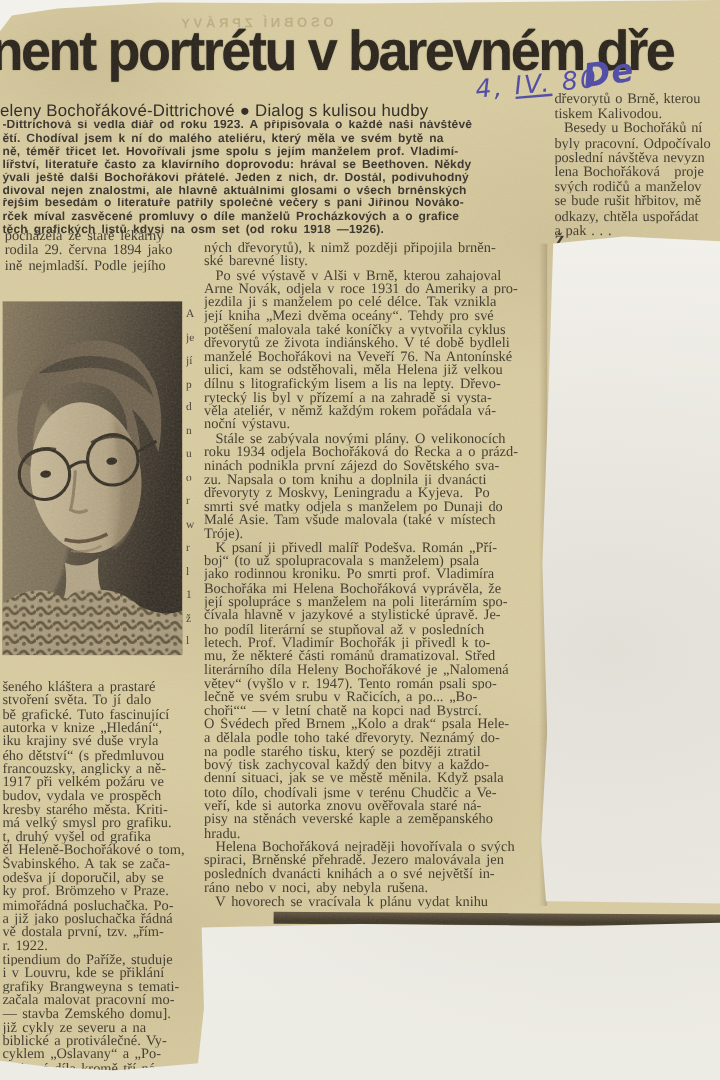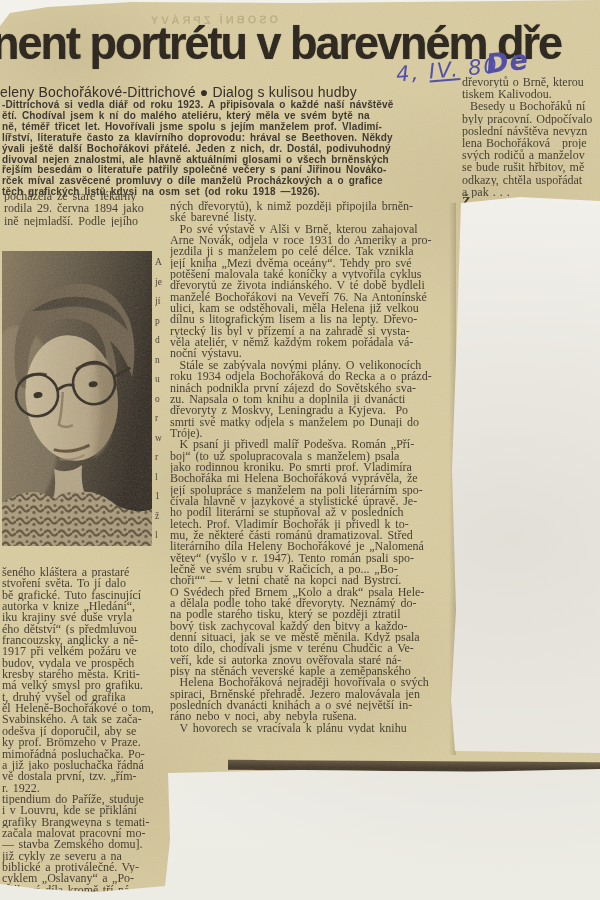--- a/index.html
+++ b/index.html
@@ -255,20 +255,21 @@
         <div class="ln">dílnu s litografickým lisem a lis na lepty. Dřevo-</div>
         <div class="ln">rytecký lis byl v přízemí a na zahradě si vysta-</div>
         <div class="ln">věla ateliér, v němž každým rokem pořádala vá-</div>
         <div class="ln">noční výstavu.</div>
         <div class="ln">  Stále se zabývala novými plány. O velikonocích</div>
         <div class="ln">roku 1934 odjela Bochořáková do Řecka a o prázd-</div>
         <div class="ln">ninách podnikla první zájezd do Sovětského sva-</div>
         <div class="ln">zu. Napsala o tom knihu a doplnila ji dvanácti</div>
         <div class="ln">dřevoryty z Moskvy, Leningradu a Kyjeva.  Po</div>
         <div class="ln">smrti své matky odjela s manželem po Dunaji do</div>
+        <div class="ln">Malé Asie. Tam všude malovala (také v místech</div>
         <div class="ln">Tróje).</div>
         <div class="ln">  K psaní ji přivedl malíř Podešva. Román „Pří-</div>
         <div class="ln">boj“ (to už spolupracovala s manželem) psala</div>
         <div class="ln">jako rodinnou kroniku. Po smrti prof. Vladimíra</div>
         <div class="ln">Bochořáka mi Helena Bochořáková vyprávěla, že</div>
         <div class="ln">její spolupráce s manželem na poli literárním spo-</div>
         <div class="ln">čívala hlavně v jazykové a stylistické úpravě. Je-</div>
         <div class="ln">ho podíl literární se stupňoval až v posledních</div>
         <div class="ln">letech. Prof. Vladimír Bochořák ji přivedl k to-</div>
         <div class="ln">mu, že některé části románů dramatizoval. Střed</div>
@@ -277,20 +278,21 @@
         <div class="ln">lečně ve svém srubu v Račicích, a po... „Bo-</div>
         <div class="ln">choři““ — v letní chatě na kopci nad Bystrcí.</div>
         <div class="ln">O Švédech před Brnem „Kolo a drak“ psala Hele-</div>
         <div class="ln">a dělala podle toho také dřevoryty. Neznámý do-</div>
         <div class="ln">na podle starého tisku, který se později ztratil</div>
         <div class="ln">bový tisk zachycoval každý den bitvy a každo-</div>
         <div class="ln">denní situaci, jak se ve městě měnila. Když psala</div>
         <div class="ln">toto dílo, chodívali jsme v terénu Chudčic a Ve-</div>
         <div class="ln">veří, kde si autorka znovu ověřovala staré ná-</div>
         <div class="ln">pisy na stěnách veverské kaple a zeměpanského</div>
+        <div class="ln">hradu.</div>
         <div class="ln">  Helena Bochořáková nejraději hovořívala o svých</div>
         <div class="ln">spiraci, Brněnské přehradě. Jezero malovávala jen</div>
         <div class="ln">posledních dvanácti knihách a o své největší in-</div>
         <div class="ln">ráno nebo v noci, aby nebyla rušena.</div>
         <div class="ln">  V hovorech se vracívala k plánu vydat knihu</div>
       </div>
 
     <div class="col col-right">
         <div class="ln">dřevorytů o Brně, kterou </div>
         <div class="ln">tiskem Kalivodou.</div>

